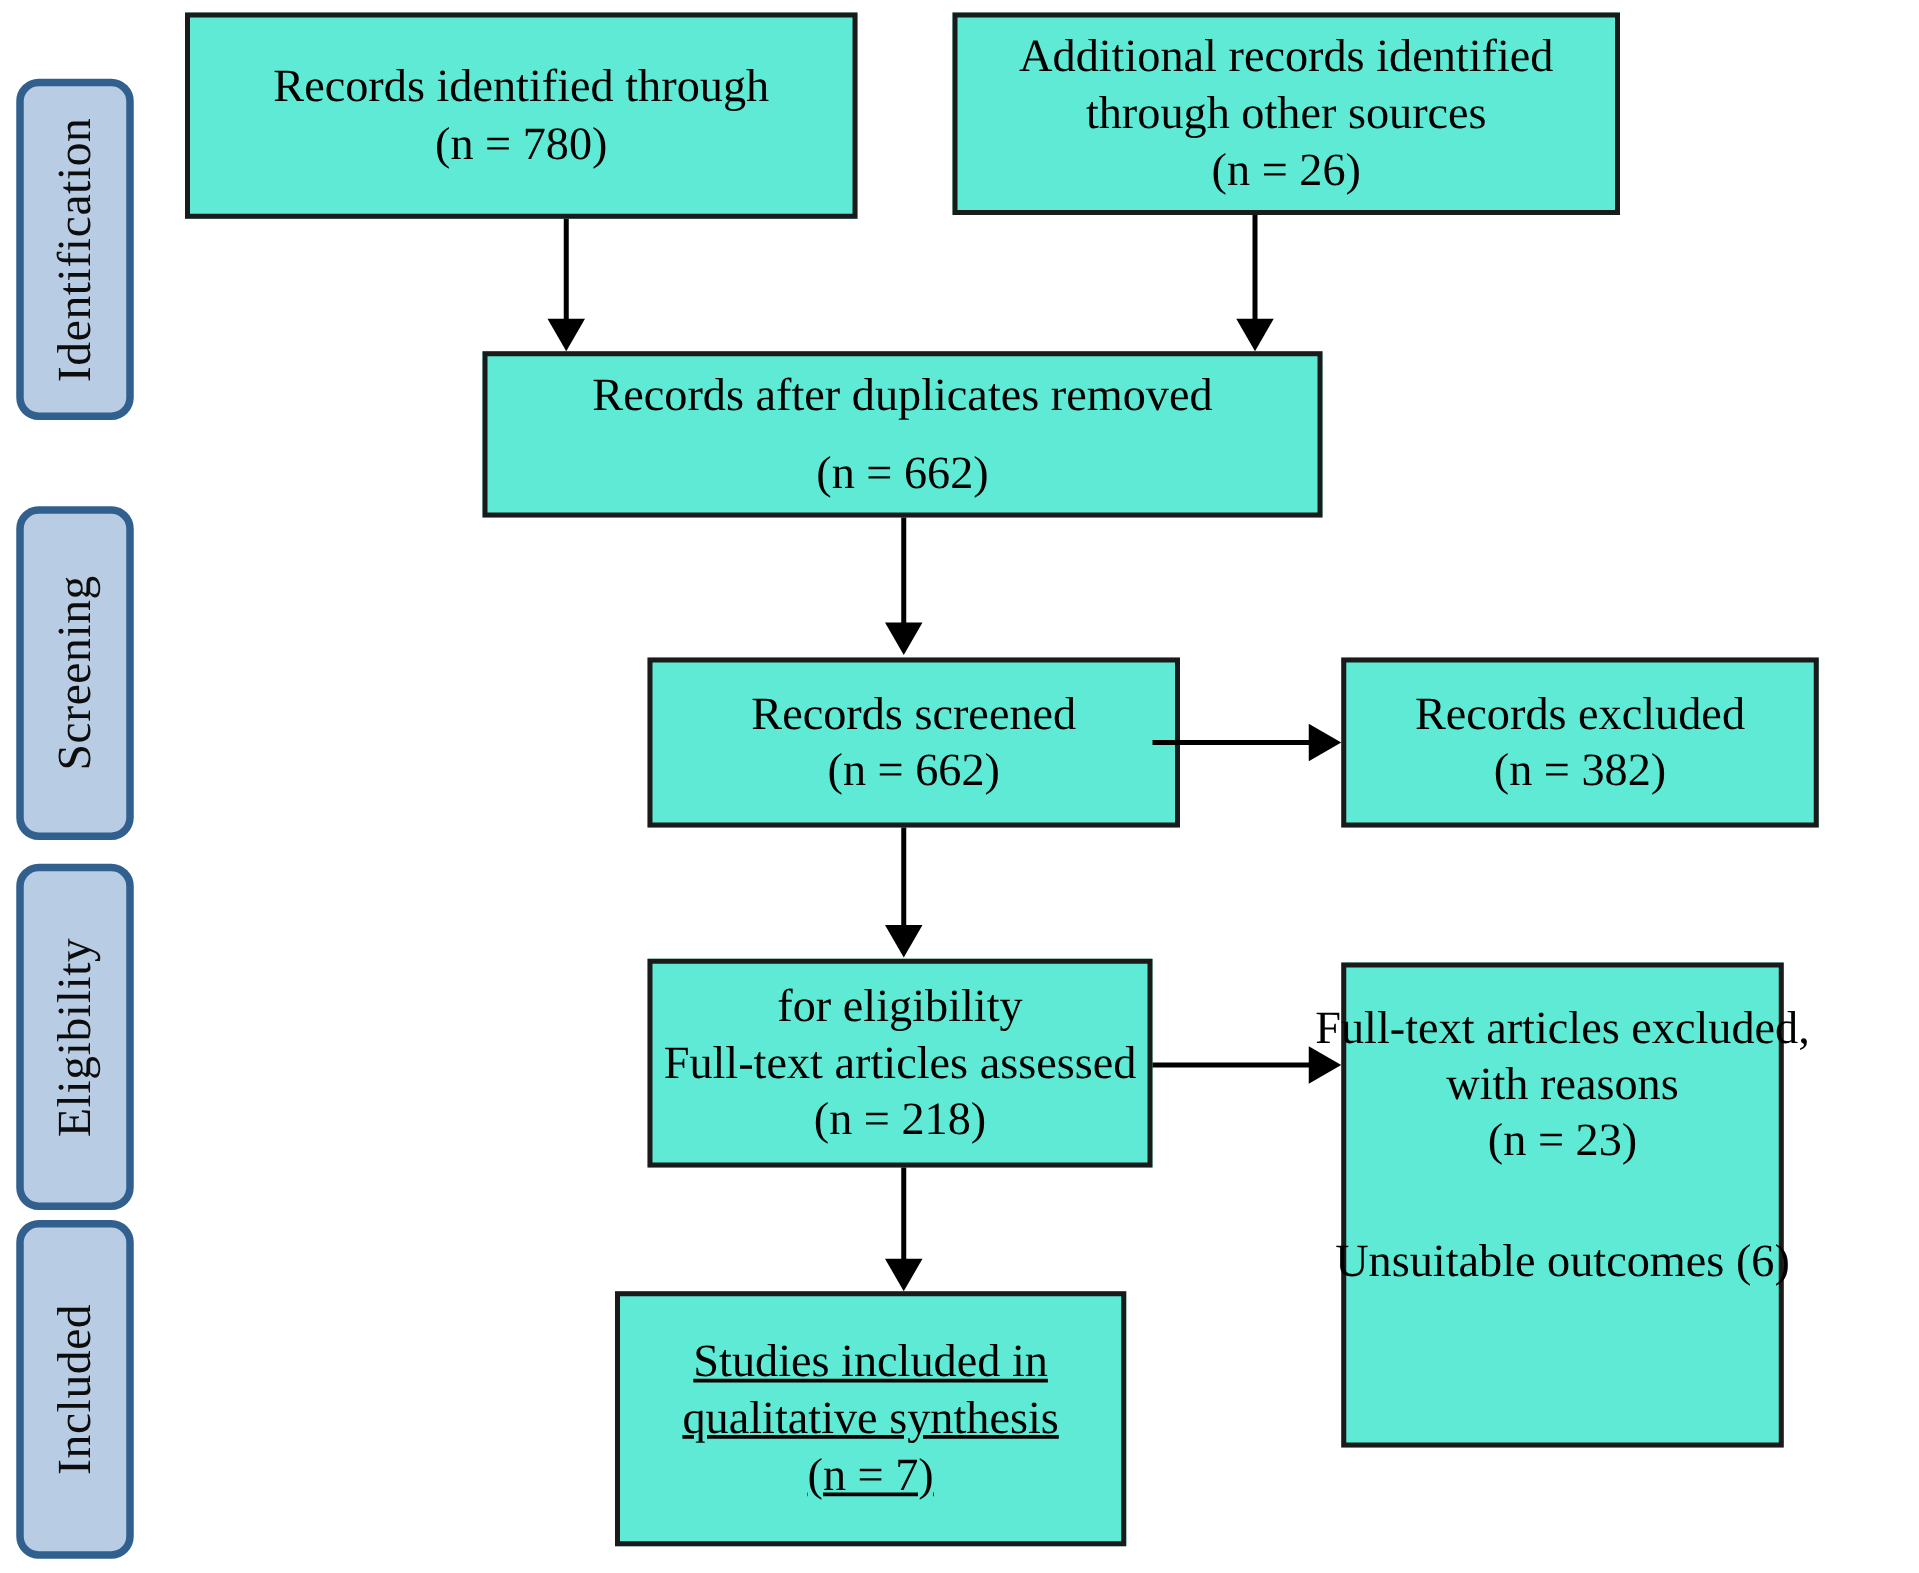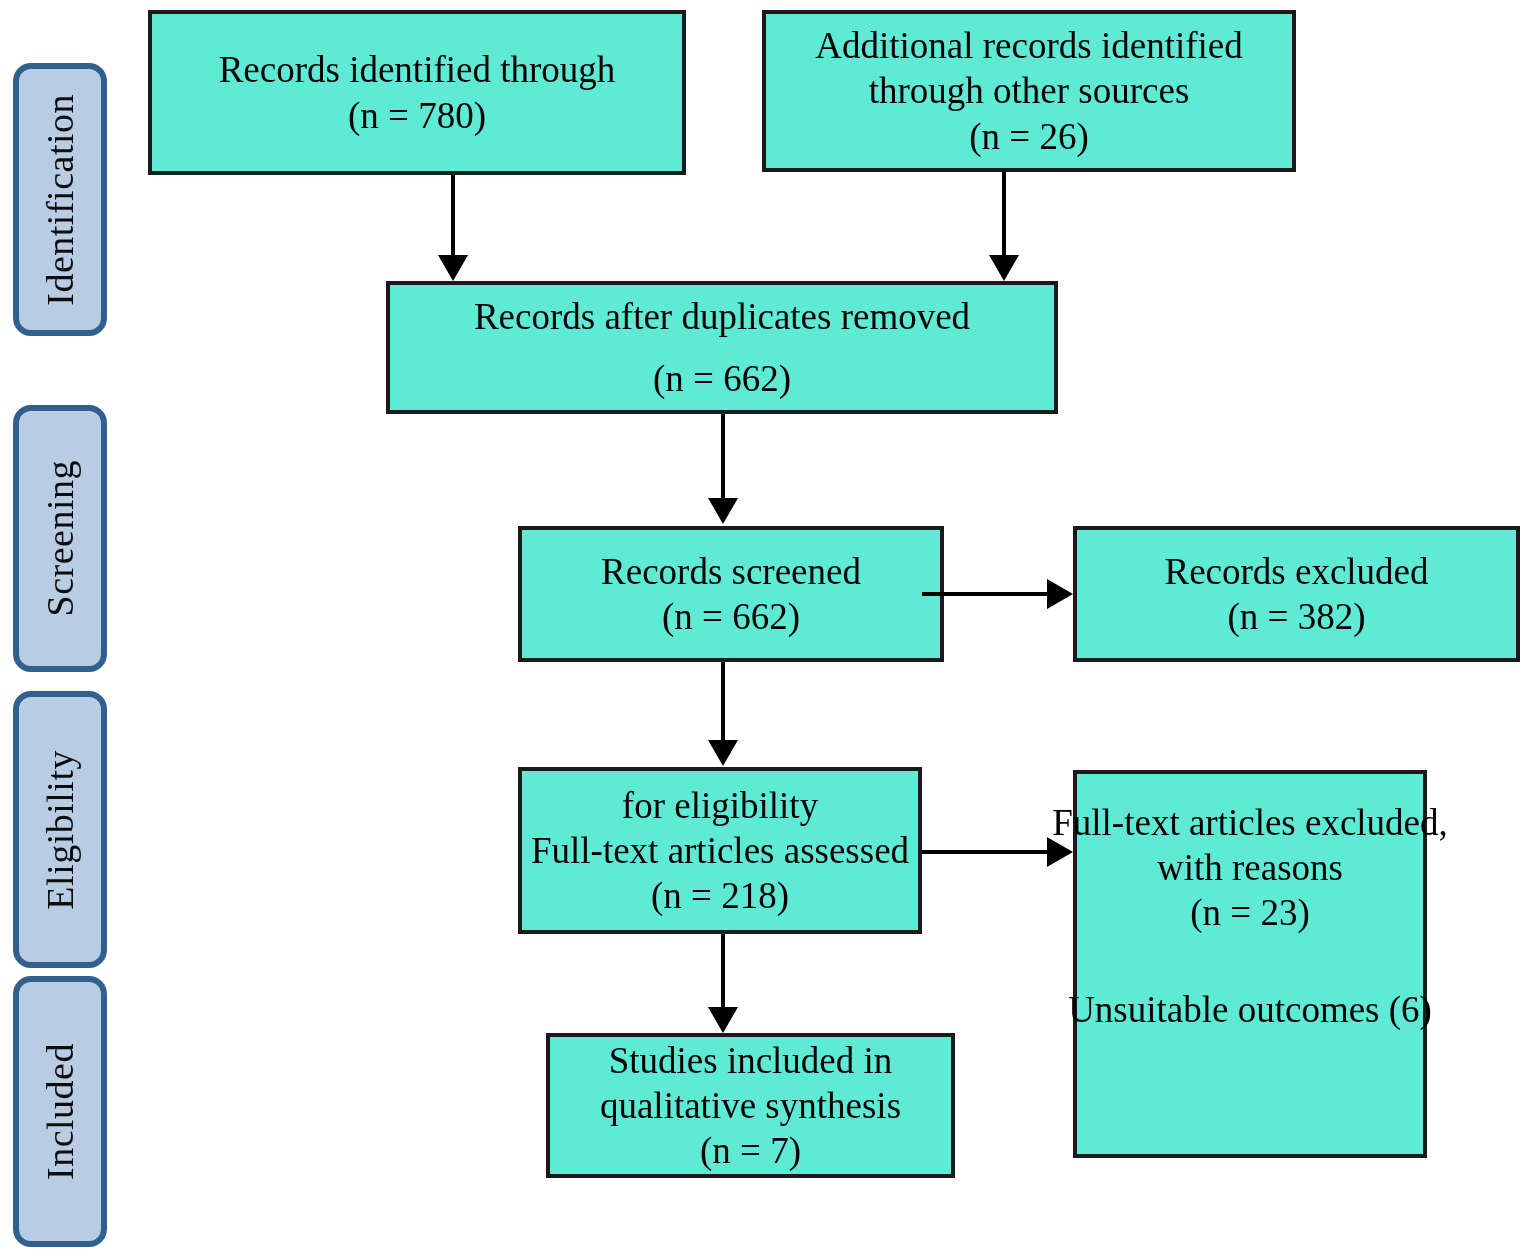--- a/index.html
+++ b/index.html
@@ -136,21 +136,21 @@
   </div>
 
   <div class="vline" style="left:721px; top:414px; height:86px;"></div>
   <div class="arrow-down" style="left:708px; top:498px;"></div>
 
   <div class="fbox" style="left:518px; top:526px; width:426px; height:136px;">
     <div class="line">Records screened</div>
     <div class="line">(n = 662)</div>
   </div>
 
-  <div class="fbox" style="left:1073px; top:526px; width:447px; height:136px;">
+  <div class="fbox" style="left:1073px; top:526px; width:382px; height:136px;">
     <div class="line">Records excluded</div>
     <div class="line">(n = 382)</div>
   </div>
 
   <div class="hline" style="left:922px; top:592px; width:128px;"></div>
   <div class="arrow-right" style="left:1047px; top:579px;"></div>
 
   <div class="vline" style="left:721px; top:662px; height:80px;"></div>
   <div class="arrow-down" style="left:708px; top:740px;"></div>
 
@@ -168,19 +168,19 @@
     <div class="line">Unsuitable outcomes (6)</div>
     <div class="gap"></div>
   </div>
 
   <div class="hline" style="left:922px; top:850px; width:128px;"></div>
   <div class="arrow-right" style="left:1047px; top:837px;"></div>
 
   <div class="vline" style="left:721px; top:934px; height:75px;"></div>
   <div class="arrow-down" style="left:708px; top:1007px;"></div>
 
-  <div class="fbox" style="left:546px; top:1033px; width:409px; height:145px;">
+  <div class="fbox" style="left:492px; top:1033px; width:409px; height:204px;text-decoration:underline;">
     <div class="line">Studies included in</div>
     <div class="line">qualitative synthesis</div>
     <div class="line">(n = 7)</div>
   </div>
 
 </div>
 
 </body></html>

